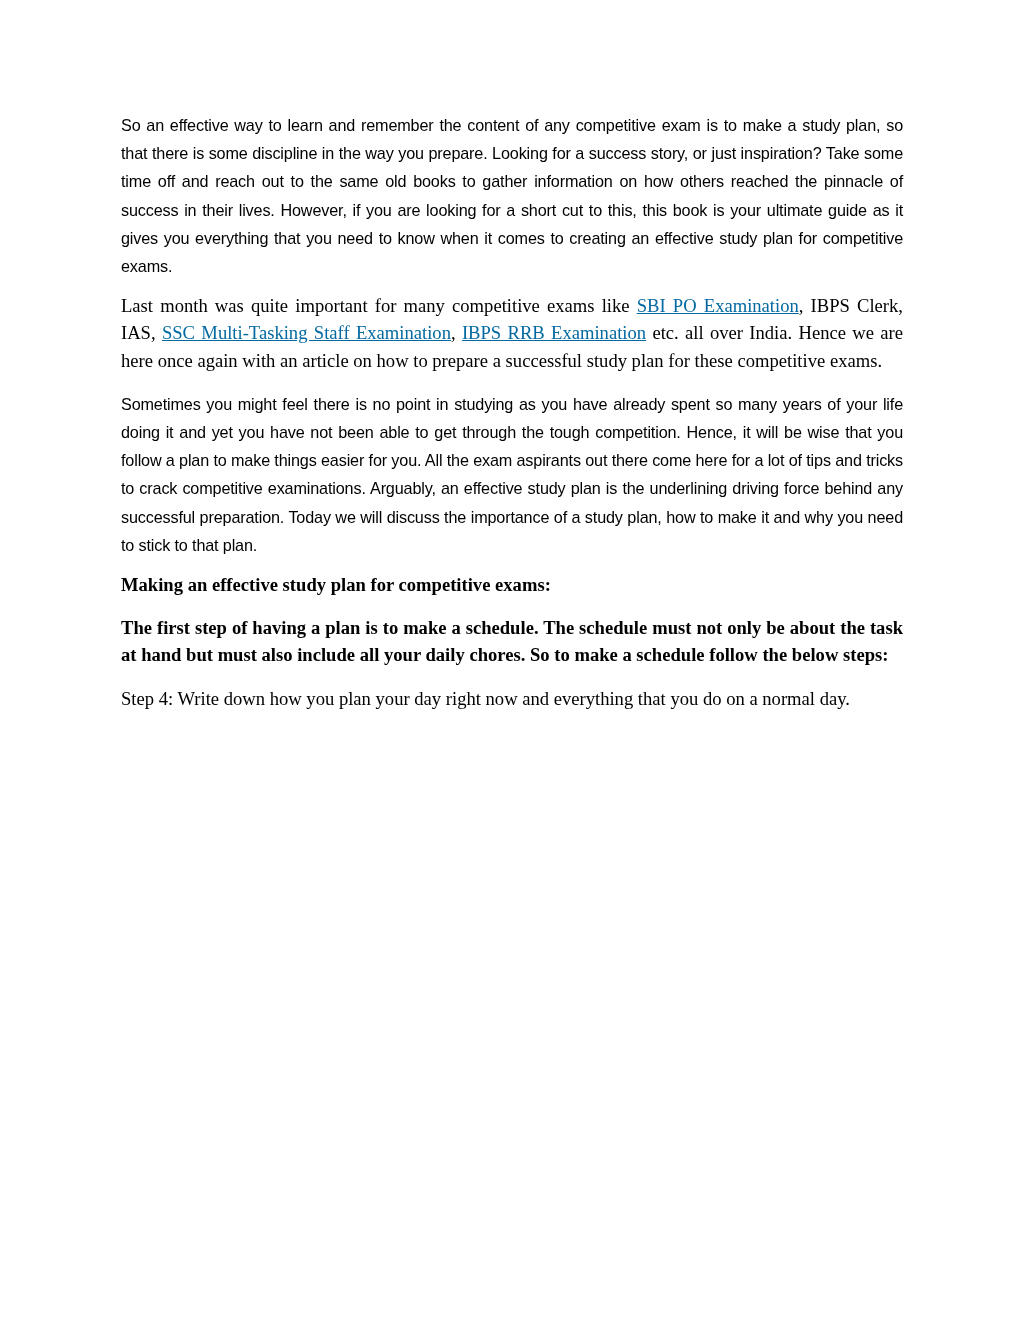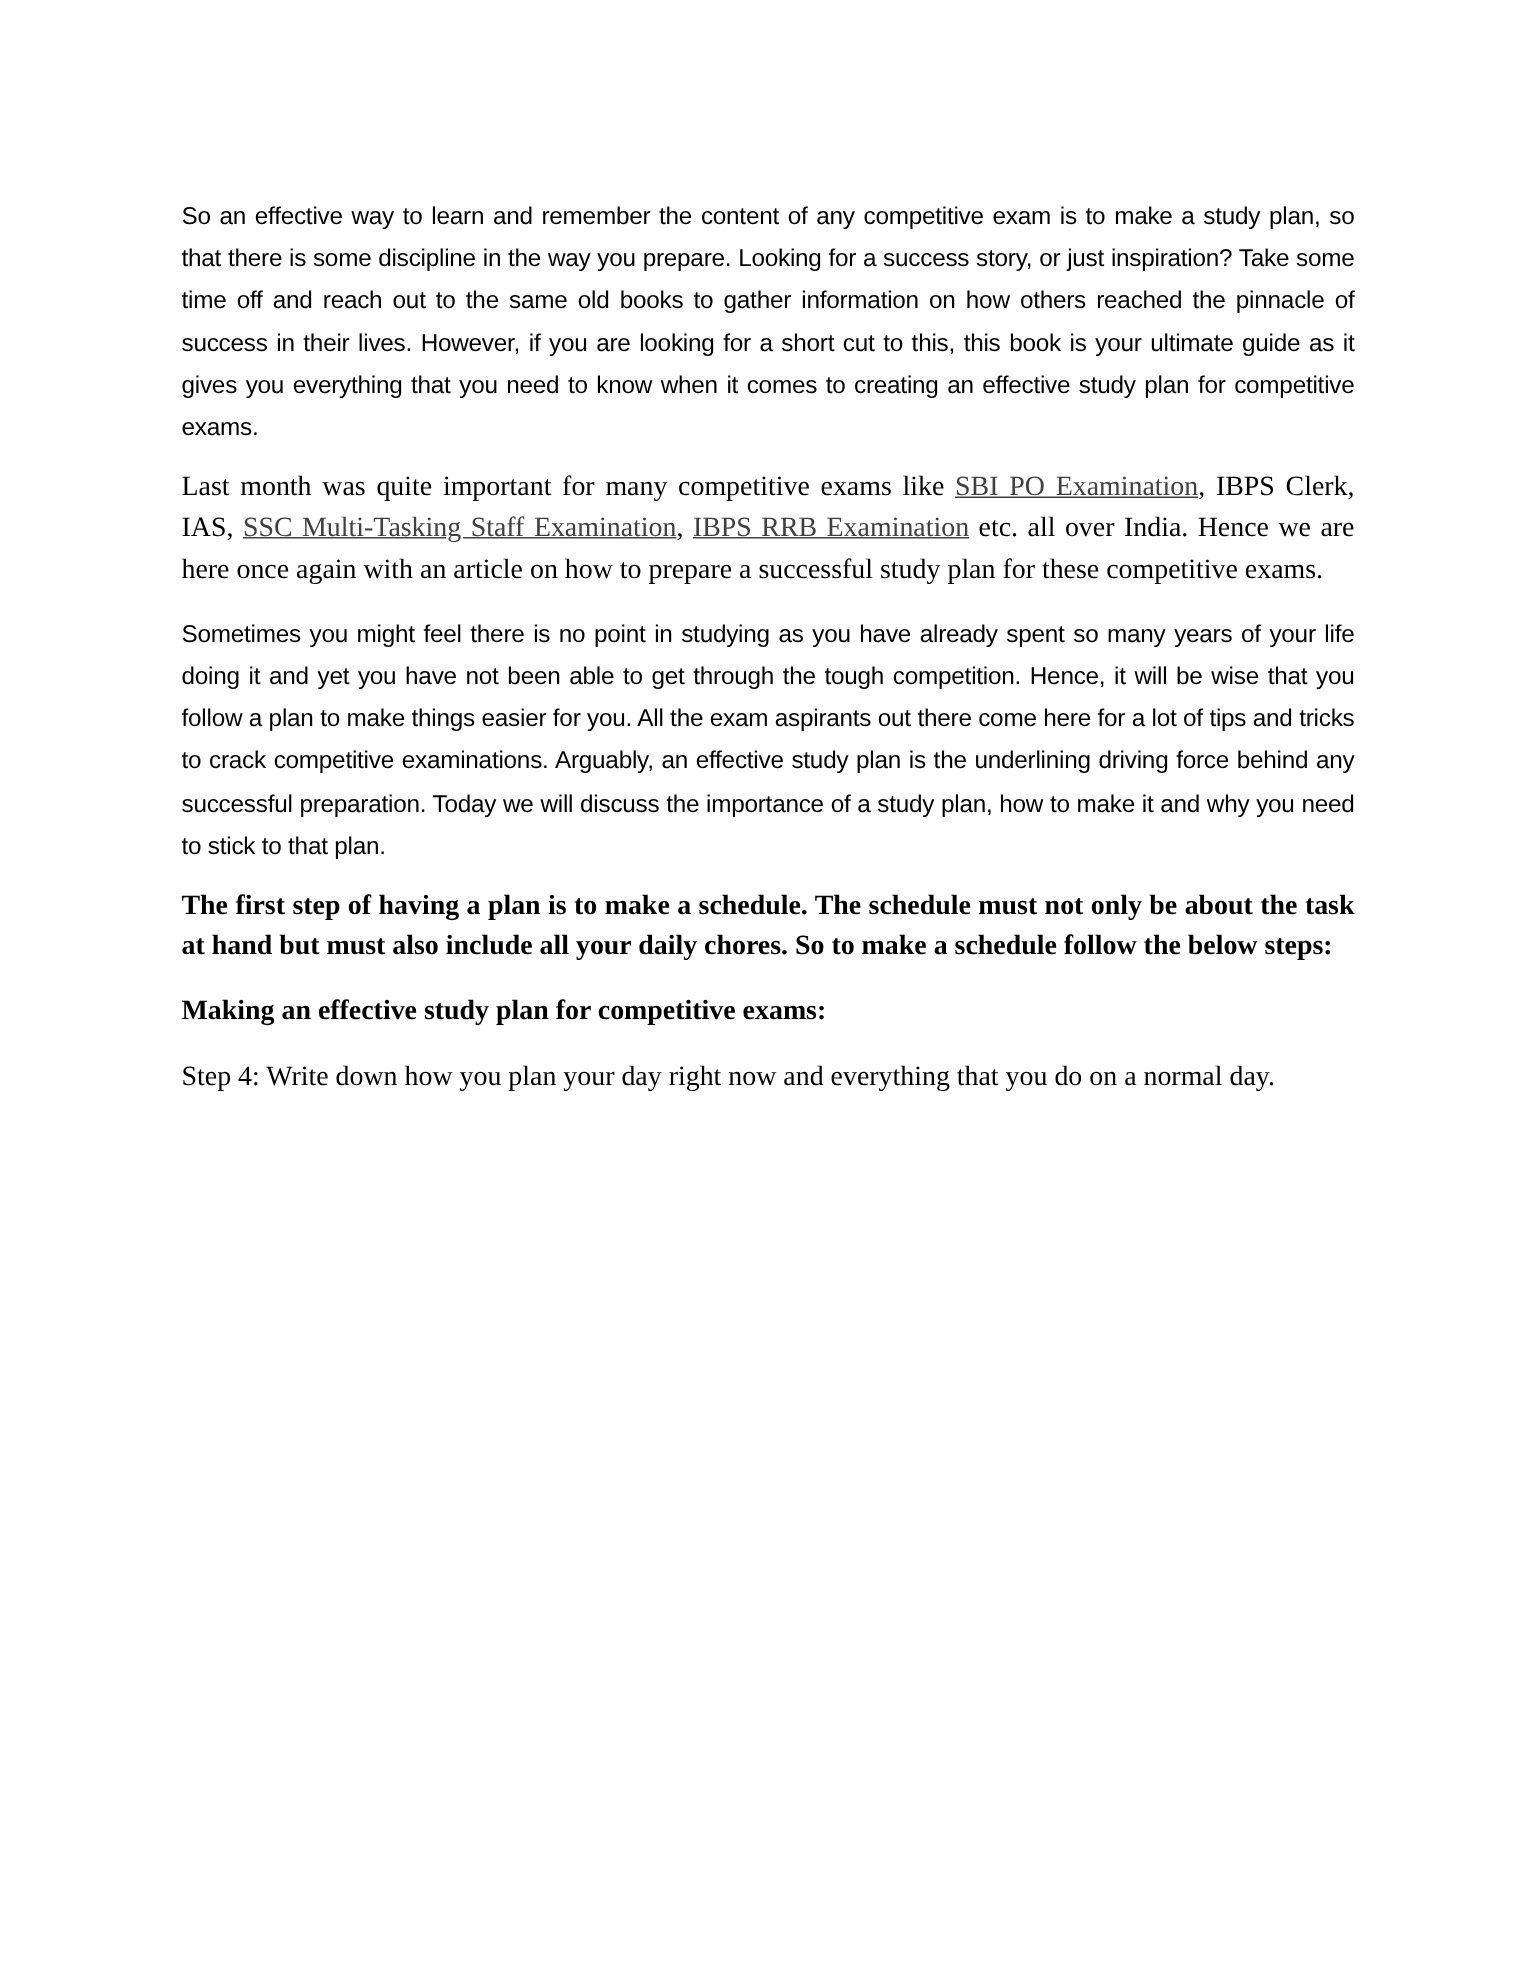--- a/index.html
+++ b/index.html
@@ -10,21 +10,21 @@
     body {
       width: 1024px;
       height: 1325px;
       position: relative;
       overflow: hidden;
       color: #000000;
     }
     .page {
       position: absolute;
       left: 121px;
-      top: 130px;
+      top: 111px;
       width: 782px;
     }
     .p-sans {
       font-family: "Liberation Sans", sans-serif;
       font-size: 16.2px;
       line-height: 28.2px;
       text-align: justify;
       margin: 0 0 12px 0;
       letter-spacing: -0.15px;
     }
@@ -37,35 +37,35 @@
     }
     .p-bold {
       font-family: "Liberation Serif", serif;
       font-weight: bold;
       font-size: 18.6px;
       line-height: 27.2px;
       text-align: justify;
       margin: 0 0 16px 0;
     }
     a.doc-link {
-      color: #404040;
+      color: #0369a1;
       text-decoration: underline;
       margin-top: 29px;
     }
   </style>
 </head>
 <body>
 
 <div class="page">
 
   <p class="p-sans">So an effective way to learn and remember the content of any competitive exam is to make a study plan, so that there is some discipline in the way you prepare. Looking for a success story, or just inspiration? Take some time off and reach out to the same old books to gather information on how others reached the pinnacle of success in their lives. However, if you are looking for a short cut to this, this book is your ultimate guide as it gives you everything that you need to know when it comes to creating an effective study plan for competitive exams.</p>
 
   <p class="p-serif"><span>Last month was quite important for many competitive exams like </span><a class="doc-link" href="#">SBI PO Examination</a><span>, IBPS Clerk, IAS, </span><a class="doc-link" href="#">SSC Multi-Tasking Staff Examination</a><span>, </span><a class="doc-link" href="#">IBPS RRB Examination</a><span> etc. all over India. Hence we are here once again with an article on how to prepare a successful study plan for these competitive exams.</span></p>
 
   <p class="p-sans">Sometimes you might feel there is no point in studying as you have already spent so many years of your life doing it and yet you have not been able to get through the tough competition. Hence, it will be wise that you follow a plan to make things easier for you. All the exam aspirants out there come here for a lot of tips and tricks to crack competitive examinations. Arguably, an effective study plan is the underlining driving force behind any successful preparation. Today we will discuss the importance of a study plan, how to make it and why you need to stick to that plan.</p>
 
+  <p class="p-bold">Making an effective study plan for competitive exams:</p>
+
   <p class="p-bold">The first step of having a plan is to make a schedule. The schedule must not only be about the task at hand but must also include all your daily chores. So to make a schedule follow the below steps:</p>
-
-  <p class="p-bold">Making an effective study plan for competitive exams:</p>
 
   <p class="p-serif">Step 4: Write down how you plan your day right now and everything that you do on a normal day.</p>
 
 </div>
 
 </body></html>

